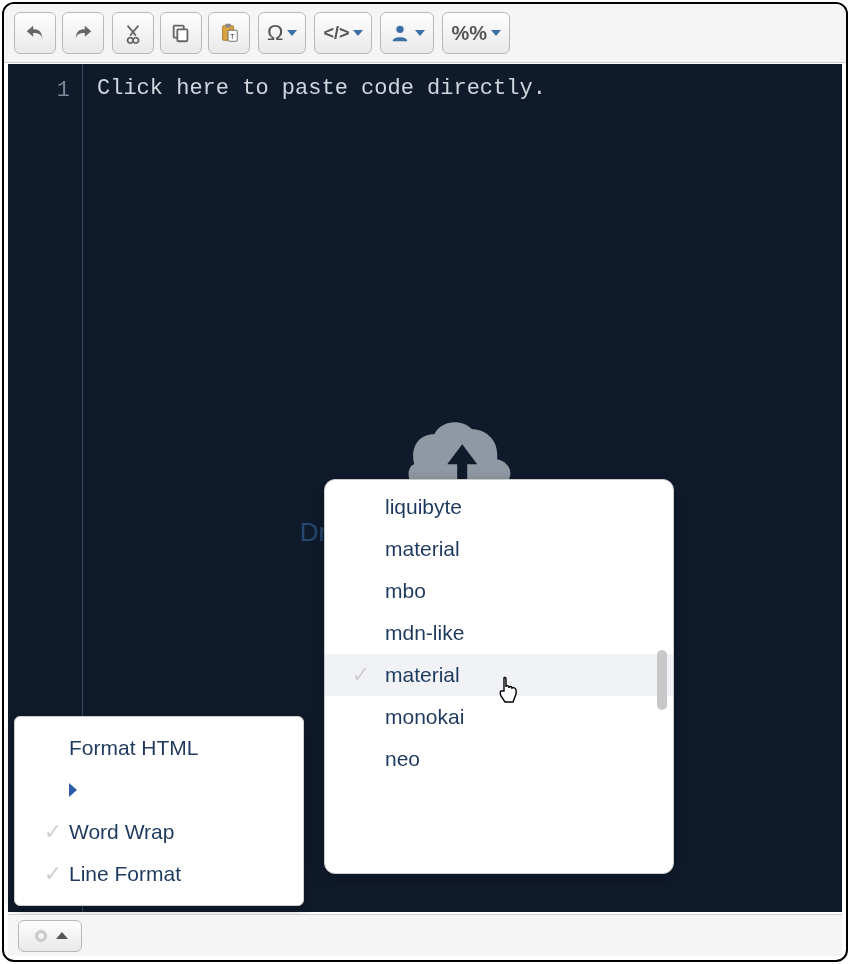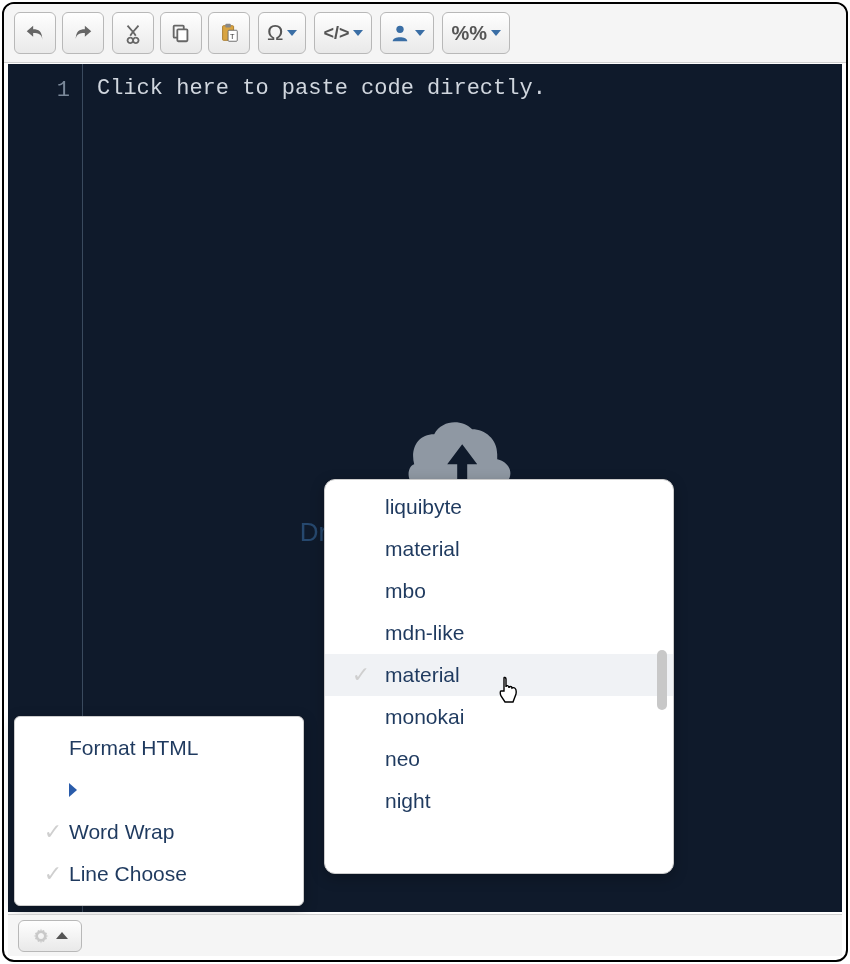--- a/index.html
+++ b/index.html
@@ -303,21 +303,21 @@
     <div class="menu-item">
       <span class="check hidden">✓</span>
       <span class="sub-caret"></span>
     </div>
     <div class="menu-item">
       <span class="check">✓</span>
       <span class="lbl">Word Wrap</span>
     </div>
     <div class="menu-item">
       <span class="check">✓</span>
-      <span class="lbl">Line Choose</span>
+      <span class="lbl">Line Format</span>
     </div>
   </div>
 
   <div class="theme-menu">
     <div class="theme-list" id="theme-list">
         <div class="theme-item">
           <span class="check hidden">✓</span>
           <span>liquibyte</span>
         </div>
         <div class="theme-item">
@@ -336,24 +336,20 @@
           <span class="check">✓</span>
           <span>material</span>
         </div>
         <div class="theme-item">
           <span class="check hidden">✓</span>
           <span>monokai</span>
         </div>
         <div class="theme-item">
           <span class="check hidden">✓</span>
           <span>neo</span>
-        </div>
-        <div class="theme-item">
-          <span class="check hidden">✓</span>
-          <span>night</span>
         </div>
       </div>
     <div class="theme-scroll-thumb"></div>
   </div>
 
   <svg class="cursor" viewBox="0 0 24 28">
     <path d="M8 2 L8 15 L5 15 C4 15 4 18 5 20 L9 26 L17 26 L20 18 C21 12 18 11 16 12 C16 10 13 10 13 12 C13 9 10 9 10 11 L10 3 C10 1 8 1 8 2 Z" fill="#fff" stroke="#000" stroke-width="1.4"></path>
   </svg>
 
   <div class="bottom-bar">

